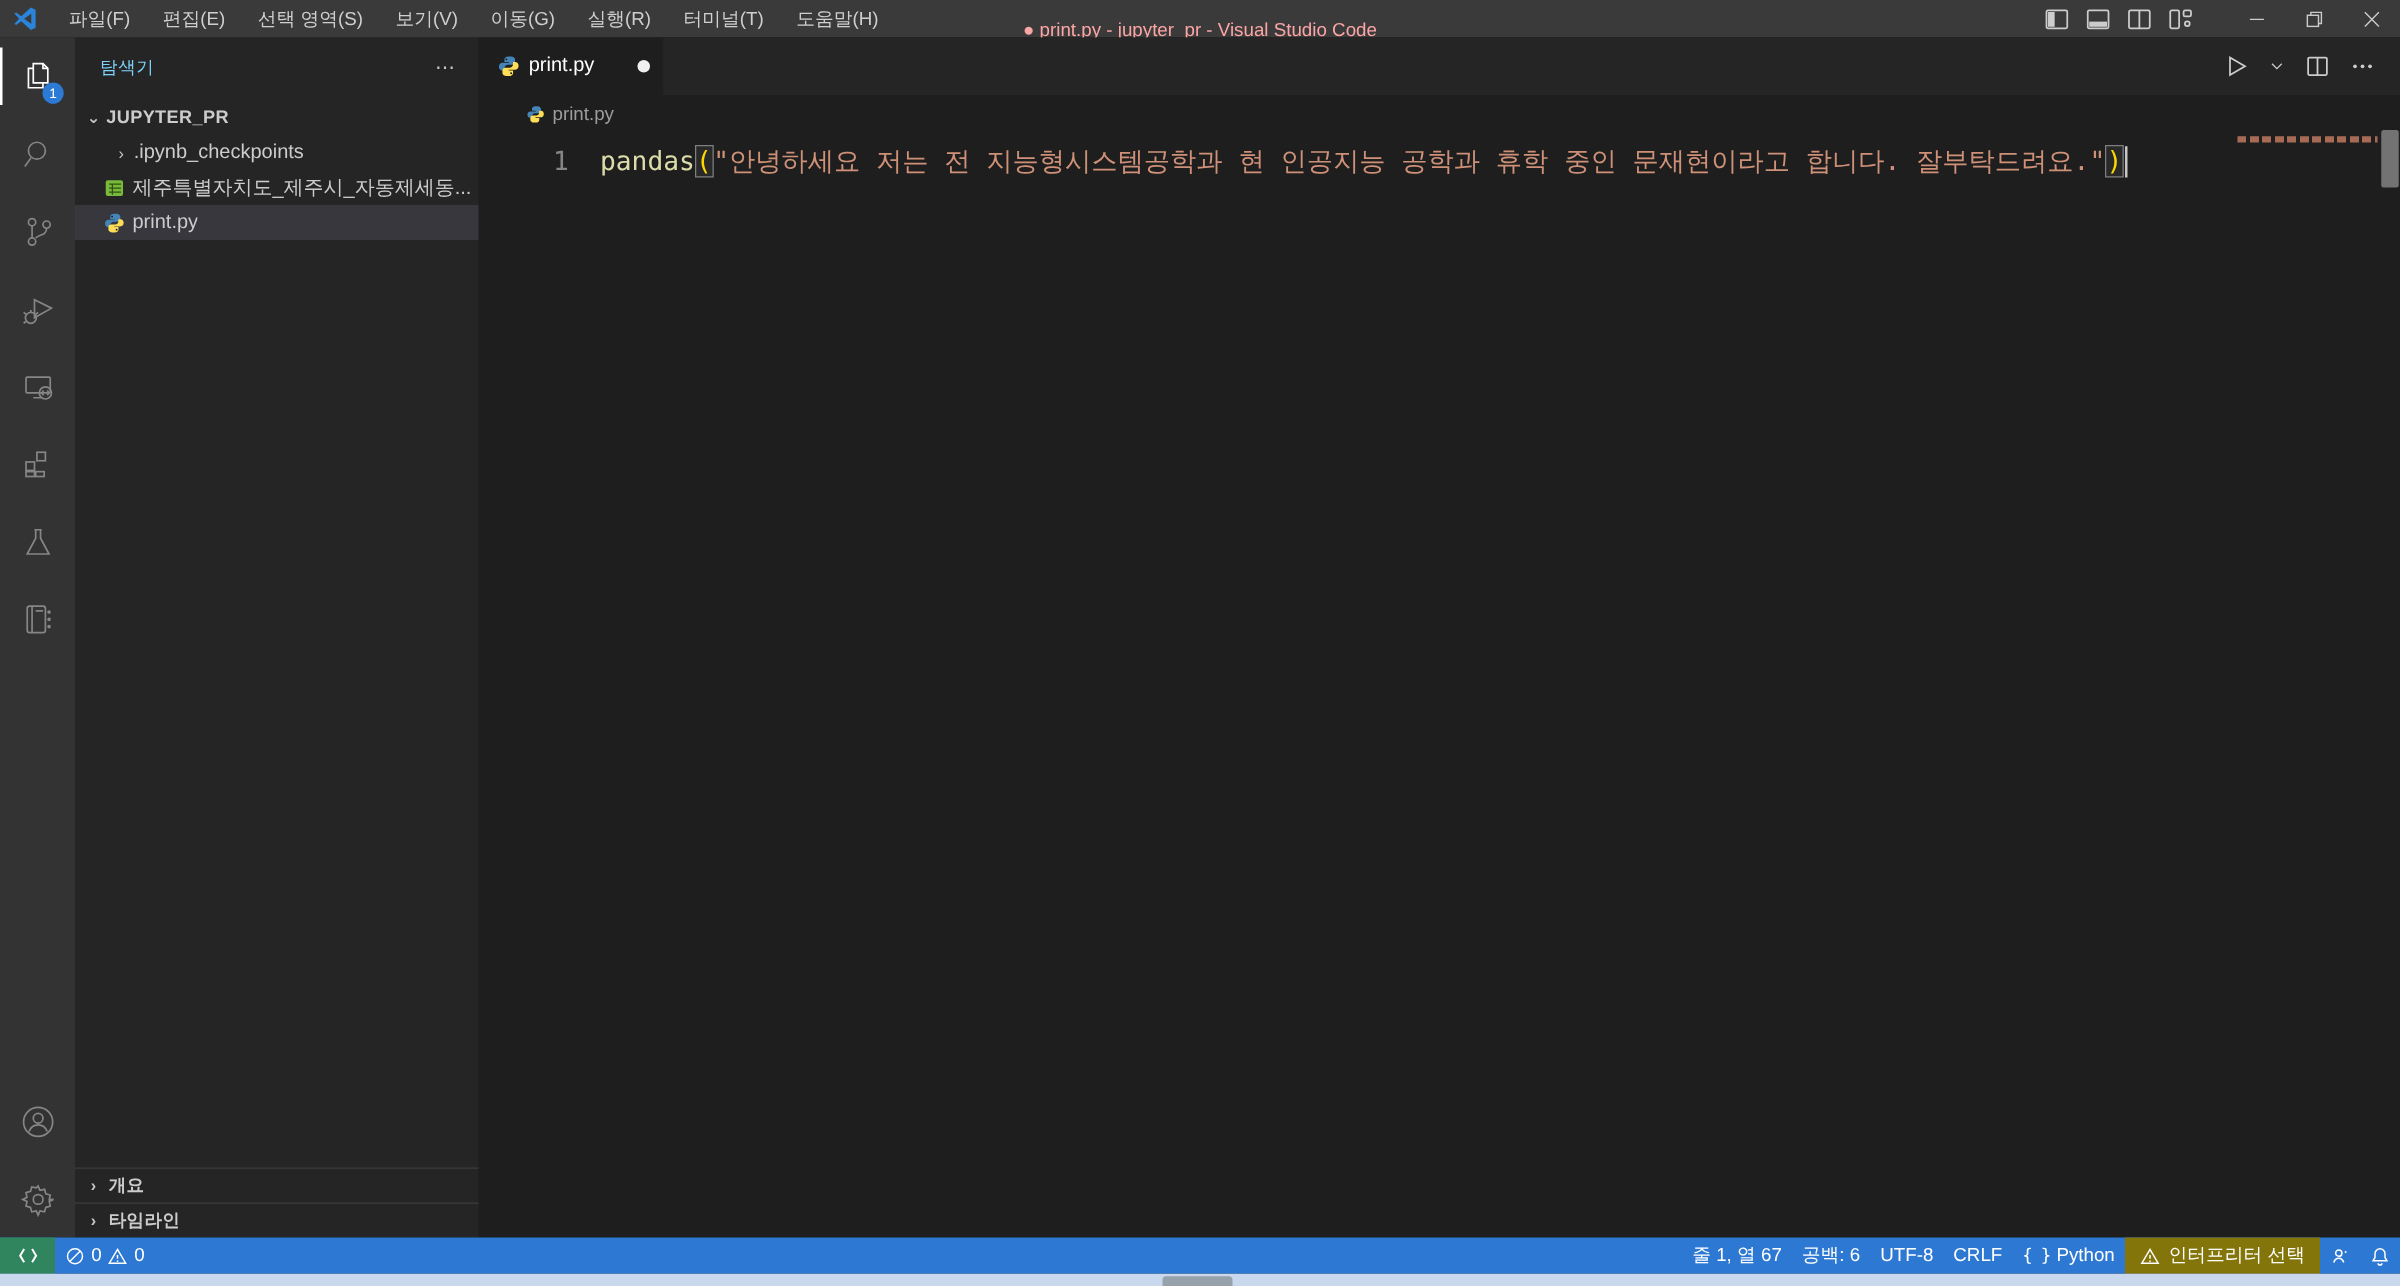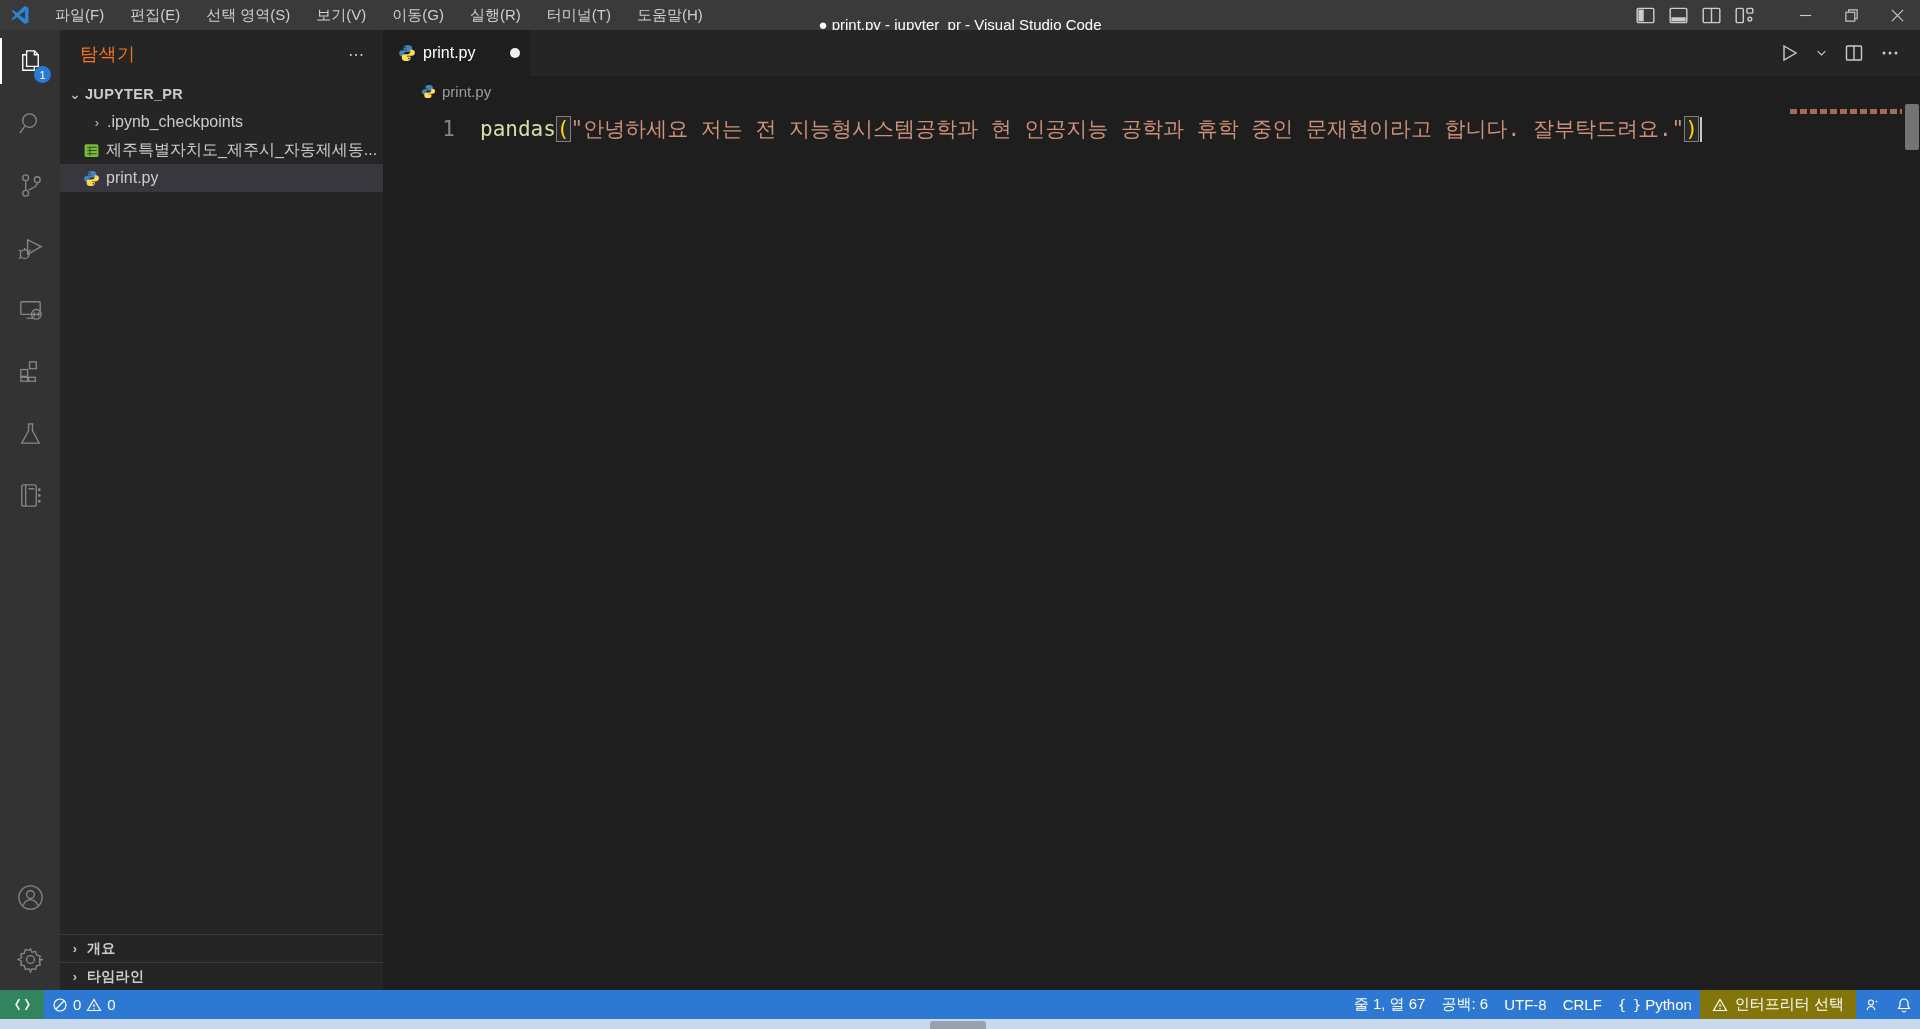--- a/index.html
+++ b/index.html
@@ -7,21 +7,21 @@
               font-family:"Liberation Sans","DejaVu Sans",sans-serif; }
 
   
   .titlebar { position:absolute; top:0; left:0; width:1920px; height:30px;
               background:#3a3a3b; display:flex; align-items:center; color:#cccccc; }
   .vscode-logo { width:20px; height:20px; margin:0 12px 0 10px; }
   .menus { display:flex; align-items:center; height:100%; }
   .menu-item { padding:0 13px; height:100%; display:flex; align-items:center;
                font-size:15px; color:#cfcfcf; cursor:default; }
   .win-title { position:absolute; left:50%; transform:translateX(-50%); top:0; height:48px;
-               display:flex; align-items:center; font-size:15px; color:#ffffff; white-space:nowrap; }
+               display:flex; align-items:center; font-size:15px; color:#fca5a5; white-space:nowrap; }
   .tb-right { position:absolute; right:0; top:0; height:30px; display:flex; align-items:center; }
   .layout-icons { display:flex; align-items:center; gap:14px; margin-right:28px; }
   .layout-icons svg { width:19px; height:19px; }
   .win-btn { width:46px; height:30px; display:flex; align-items:center; justify-content:center; }
   .win-btn svg { width:15px; height:15px; }
 
   
   .main { position:absolute; top:30px; left:0; right:0; bottom:39px; display:flex; }
 
   
@@ -33,21 +33,21 @@
   .ab-item.active::before { content:""; position:absolute; left:0; top:8px; bottom:8px; width:2px; background:#ffffff; }
   .ab-badge { position:absolute; right:9px; bottom:9px; width:17px; height:17px; border-radius:50%;
               background:#2b7bd6; color:#ffffff; font-size:11px; display:flex; align-items:center;
               justify-content:center; }
   .ab-spacer { flex:1; }
 
   
   .sidebar { width:323px; background:#252526; flex-shrink:0; position:relative; color:#cccccc; }
   .sb-header { height:36px; display:flex; align-items:center; justify-content:space-between;
                padding:12px 18px 0 20px; }
-  .sb-title { font-size:18px; color:#f97316; letter-spacing:.5px; }
+  .sb-title { font-size:14px; color:#7dd3fc; letter-spacing:.5px; }
   .sb-more { color:#c5c5c5; font-size:16px; letter-spacing:1px; }
   .tree { position:absolute; top:50px; left:0; right:0; }
   .row { height:28px; display:flex; align-items:center; font-size:16px; white-space:nowrap;
          overflow:hidden; }
   .row.selected { background:#37373d; }
   .row .chev { width:16px; margin-left:7px; margin-right:2px; color:#c5c5c5; font-size:13px;
                display:inline-flex; justify-content:center; flex-shrink:0; }
   .row.root { font-weight:bold; font-size:14.5px; letter-spacing:.3px; }
   .row.child { padding-left:22px; }
   .ficon { width:17px; height:17px; margin:0 6px 0 1px; flex-shrink:0; }

